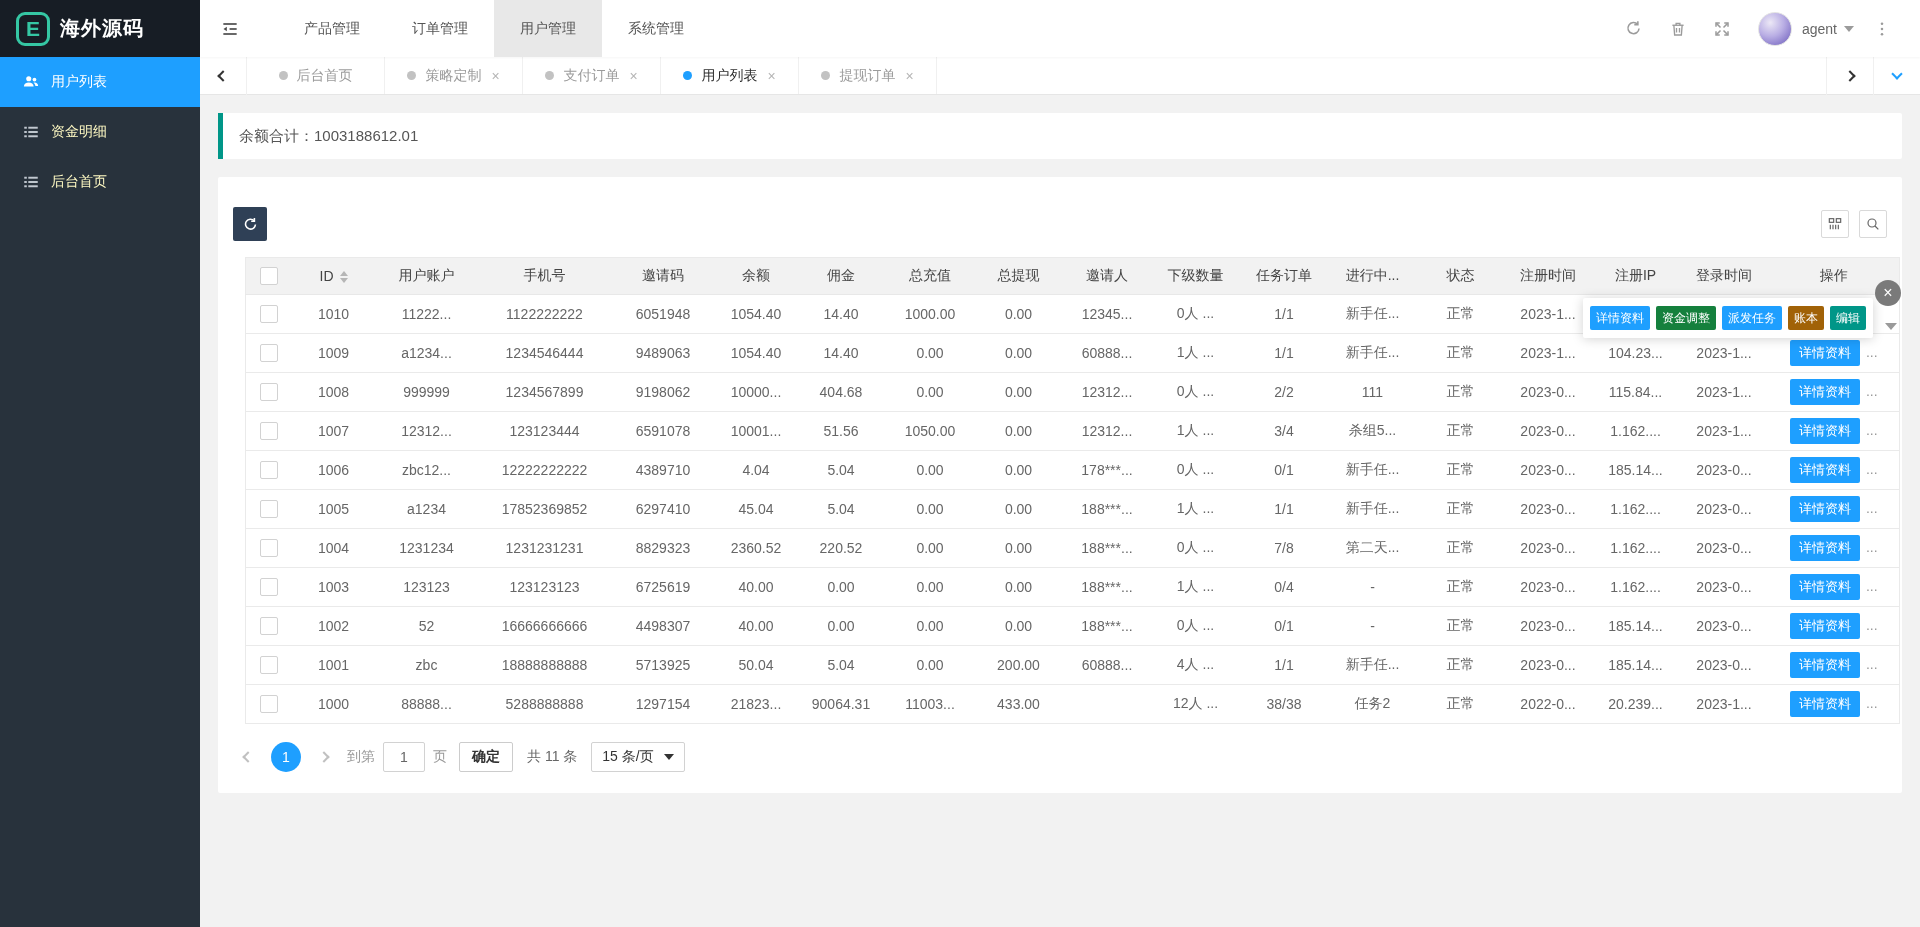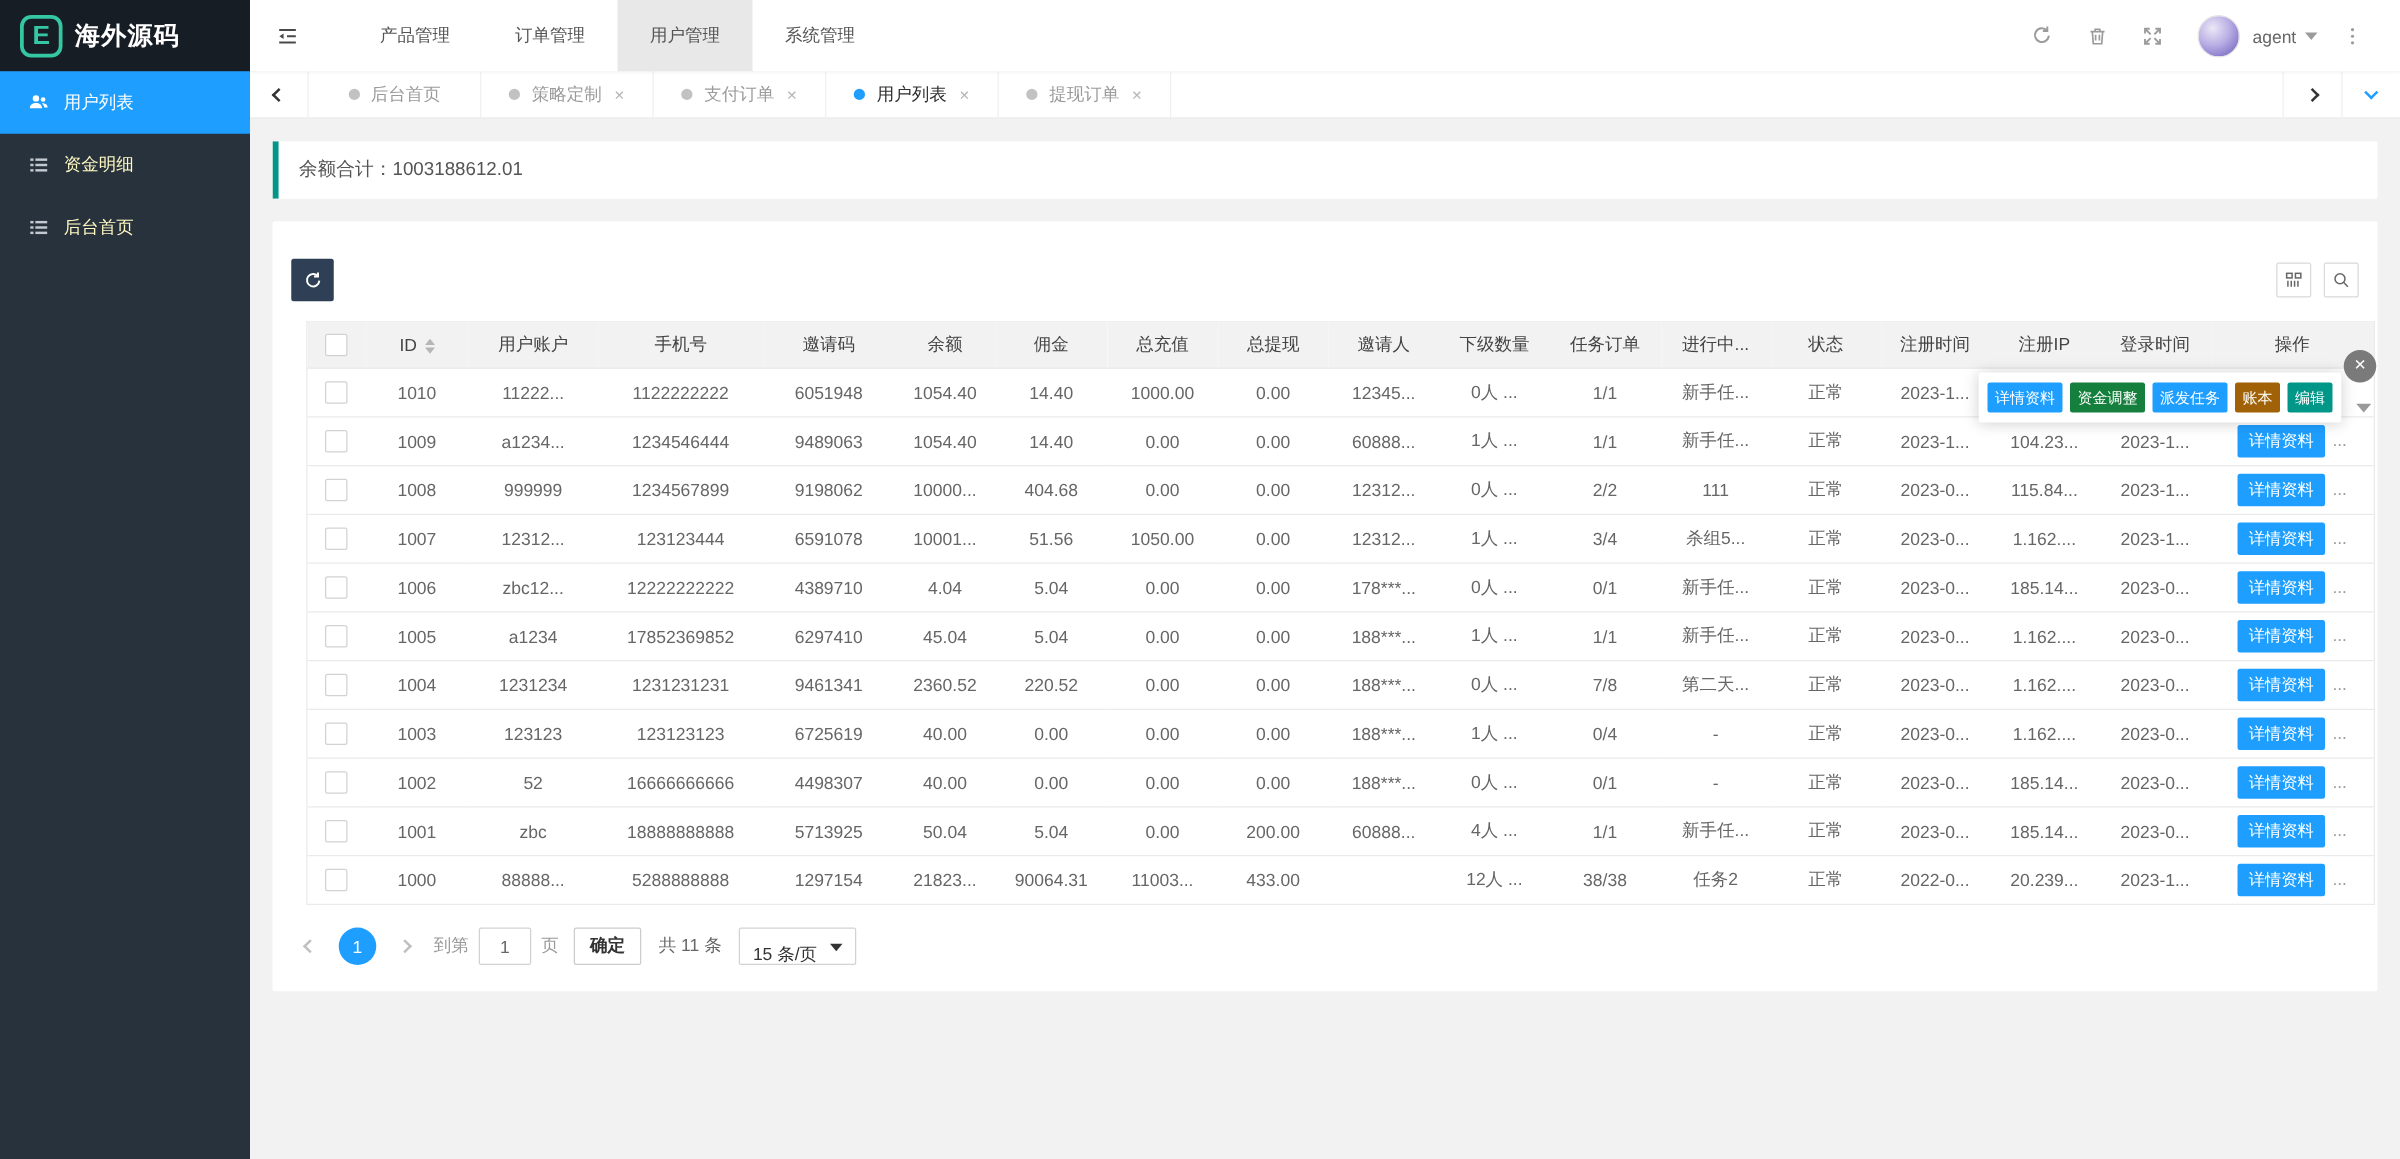--- a/index.html
+++ b/index.html
@@ -84,21 +84,21 @@
   .popup-caret { position:absolute; left:1640px; top:66px; width:0; height:0; z-index:6;
     border-left:6px solid transparent; border-right:6px solid transparent; border-top:7px solid #9a9a9a; cursor:pointer; }
 
   
   .pager { display:flex; align-items:center; margin-top:12px; color:#999; gap:8px; }
   .pg-arrow { width:30px; height:30px; display:flex; align-items:center; justify-content:center; color:#c0c0c0; cursor:pointer; }
   .pg-num { width:30px; height:30px; border-radius:50%; background:#1e9fff; color:#fff; display:flex; align-items:center; justify-content:center; cursor:pointer; }
   .pg-input { width:42px; height:30px; border:1px solid #d2d2d2; border-radius:2px; text-align:center; color:#666; font-size:14px; font-family:inherit; }
   .pg-confirm { height:30px; padding:0 12px; background:#fff; border:1px solid #ccc; border-radius:2px; color:#333; font-weight:bold; font-size:14px; cursor:pointer; font-family:inherit; margin-left:4px; }
   .pg-total { color:#666; margin:12px 6px; }
-  .pg-size { height:30px; border:1px solid #d2d2d2; border-radius:2px; background:#fff; display:flex; padding:12px 10px; color:#333; cursor:pointer; gap:10px; }
+  .pg-size { height:30px; border:1px solid #d2d2d2; border-radius:2px; background:#fff; display:flex; align-items:center; padding:0 10px; color:#333; cursor:pointer; gap:10px; }
   .pg-size .caret-down { border-top-color:#333; margin-left:0; }
 </style>
 </head>
 <body>
 
 <div class="sidebar">
   <div class="logo">
     <span class="logo-badge">E</span>
     <span class="logo-name">海外源码</span>
   </div>
@@ -437,21 +437,21 @@
                 <td>2023-0...</td>
                 <td>1.162....</td>
                 <td>2023-0...</td>
                 <td><span class="btn-detail">详情资料</span><span class="more">...</span></td>
               </tr>
               <tr>
                 <td><span class="cbx"></span></td>
                 <td>1004</td>
                 <td>1231234</td>
                 <td>1231231231</td>
-                <td>9461341</td>
+                <td>8829323</td>
                 <td>2360.52</td>
                 <td>220.52</td>
                 <td>0.00</td>
                 <td>0.00</td>
                 <td>188***...</td>
                 <td>0人 ...</td>
                 <td>7/8</td>
                 <td>第二天...</td>
                 <td>正常</td>
                 <td>2023-0...</td>

